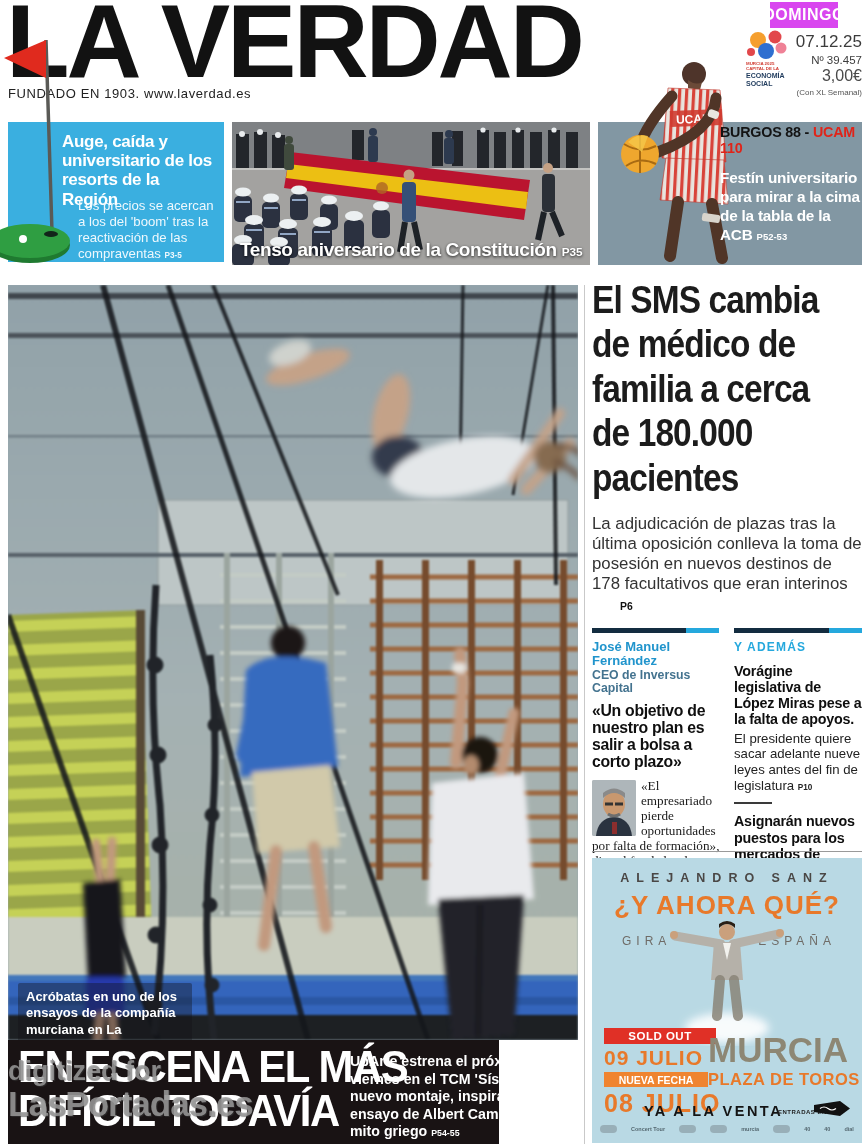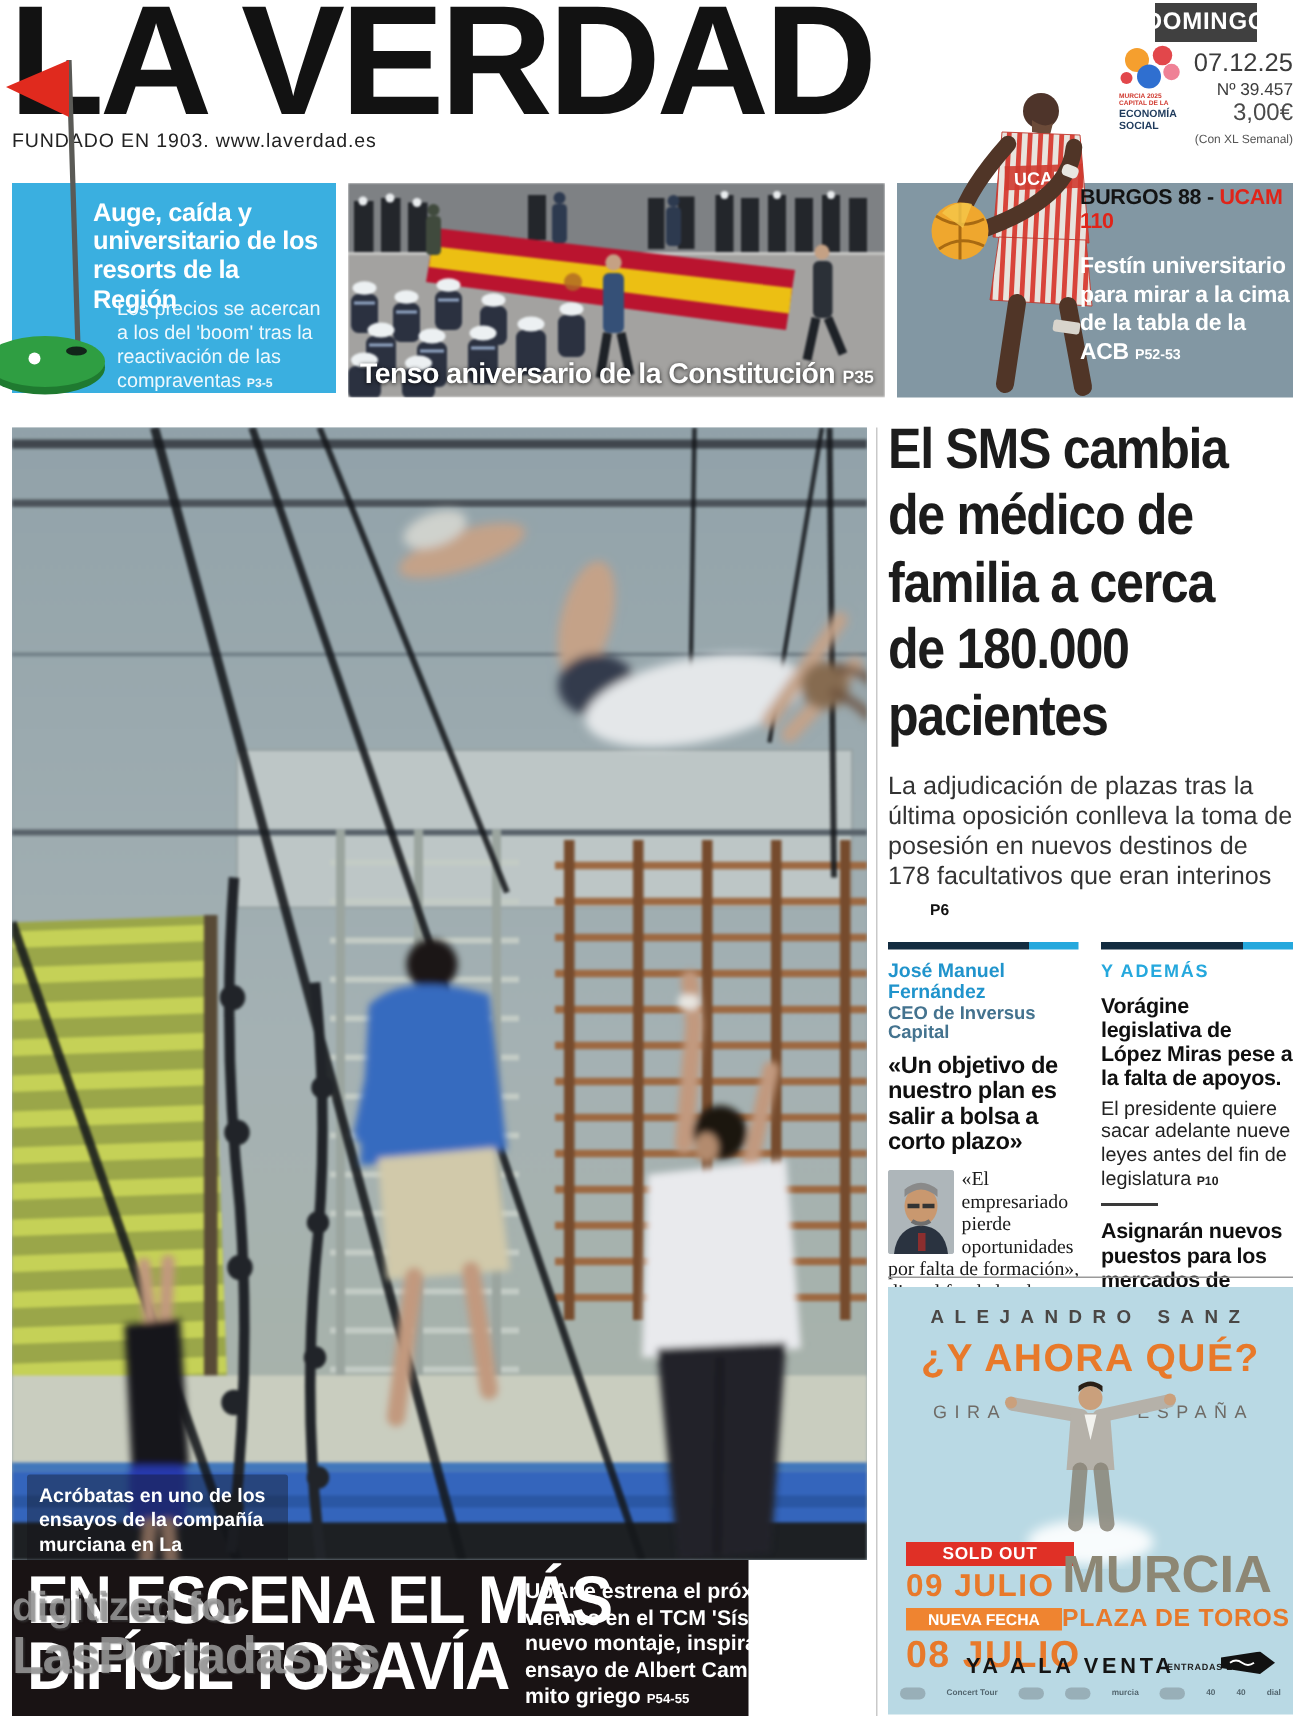--- a/index.html
+++ b/index.html
@@ -5,21 +5,21 @@
   html,body{margin:0;padding:0;background:#e8e8e8;}
   .page{position:relative;width:866px;height:1144px;background:#fff;overflow:hidden;
         font-family:"Liberation Sans",sans-serif;margin:0 auto;}
   .abs{position:absolute;}
   .pref{font-size:.62em;font-weight:800;letter-spacing:0;}
 
   
   .mast-title{left:6px;top:-6px;font-size:104px;font-weight:900;letter-spacing:-3px;
     color:#121212;line-height:.92;white-space:nowrap;}
   .mast-founded{left:8px;top:86px;font-size:13px;letter-spacing:.6px;color:#222;font-weight:500;}
-  .domingo{left:770px;top:2px;width:68px;height:26px;background:#404040;color:#fff;
+  .domingo{left:770px;top:2px;width:68px;height:26px;background:#d946ef;color:#fff;
     font-size:16px;font-weight:900;display:flex;align-items:center;justify-content:center;letter-spacing:.5px;}
   .dateblock{left:780px;top:32px;width:82px;text-align:right;color:#3c3c3c;}
   .db-date{font-size:17px;}
   .db-issue{font-size:11.5px;margin-top:2px;}
   .db-price{font-size:16px;margin-top:1px;color:#4a4a4a;}
   .db-note{font-size:8px;margin-top:3px;color:#555;}
 
   
   .box-blue{left:8px;top:122px;width:216px;height:140px;background:#3aafe0;}
   .bb-title{position:absolute;left:54px;top:10px;width:156px;color:#fff;font-weight:700;

